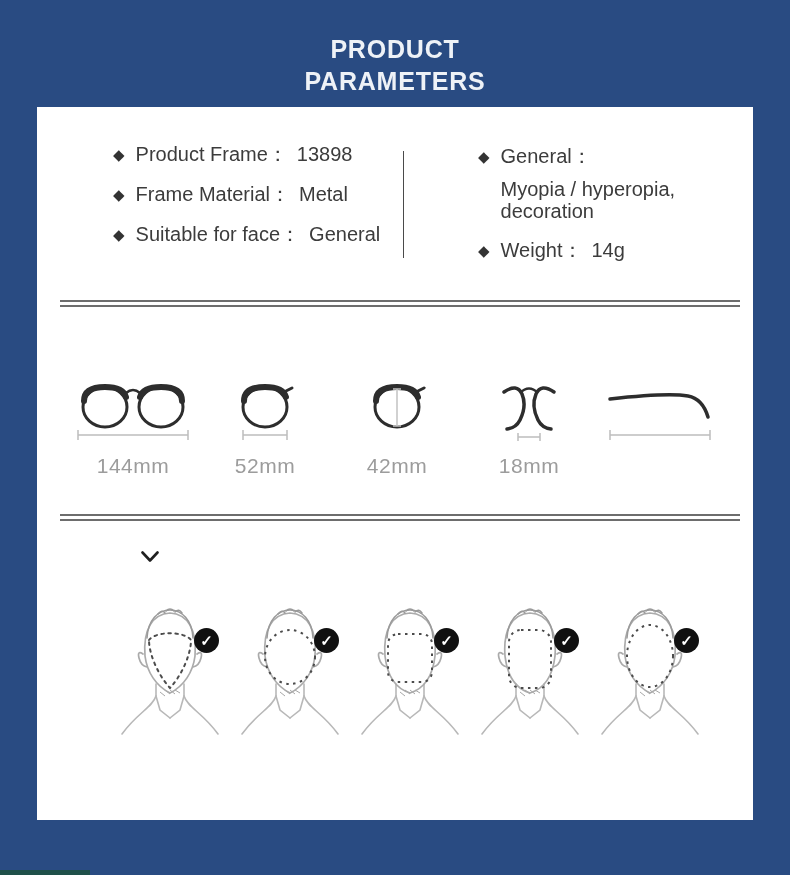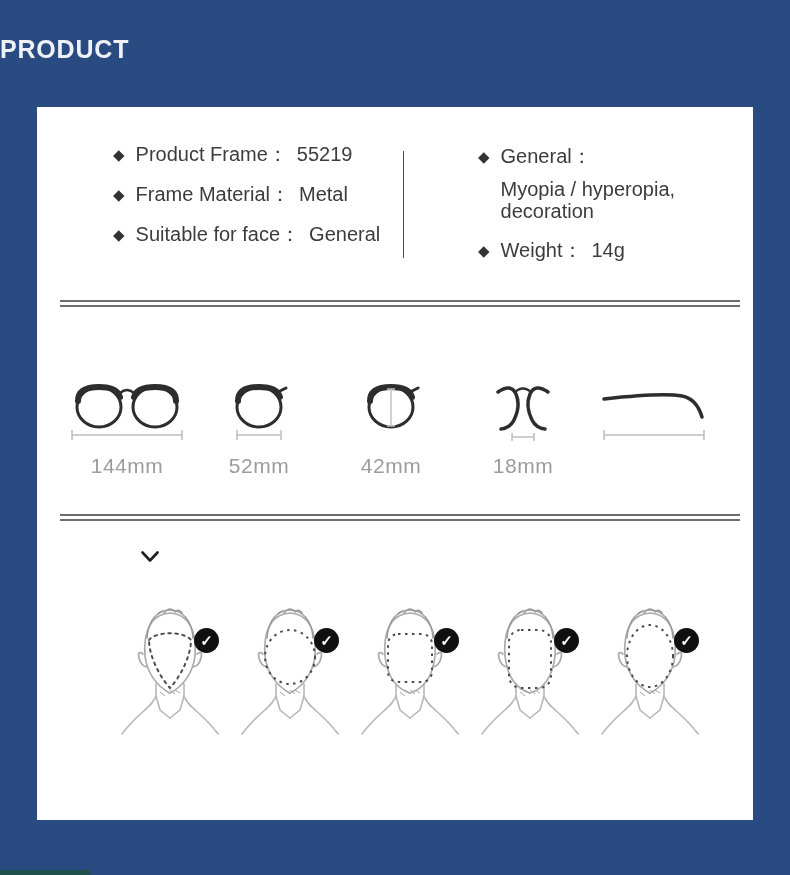--- a/index.html
+++ b/index.html
@@ -3,21 +3,21 @@
 <meta charset="utf-8">
 <style>
   * { margin:0; padding:0; box-sizing:border-box; }
   body { font-family:"Liberation Sans", sans-serif; }
   .canvas {
     position:relative; width:790px; height:875px;
     background:#294b82; overflow:hidden;
   }
   .page-title {
     position:absolute; top:33px; left:0; width:100%;
-    color:#eef2f7; font-weight:bold;
+    text-align:center; color:#eef2f7; font-weight:bold;
     font-size:25px; line-height:32px; letter-spacing:0.8px;
   }
   .panel {
     position:absolute; left:37px; top:107px; width:716px; height:713px;
     background:#ffffff;
   }
   
   .params-left { position:absolute; left:76px; top:36px; color:#3c3c3c; font-size:20px; }
   .params-right { position:absolute; left:441px; top:38px; color:#3c3c3c; font-size:20px; }
   .param-row { display:flex; align-items:flex-start; margin-bottom:17px; line-height:23px; }
@@ -27,21 +27,21 @@
   .weight-row { margin-top:15px; }
   .v-divider { position:absolute; left:366px; top:44px; width:1px; height:107px; background:#4a4a4a; }
   
   .double-rule {
     position:absolute; left:23px; width:680px; height:7px;
     border-top:2px solid #6d6d6d; border-bottom:2px solid #6d6d6d;
   }
   .rule-1 { top:193px; }
   .rule-2 { top:407px; }
   
-  .measures { position:absolute; left:24px; top:272px; width:660px; display:flex; }
+  .measures { position:absolute; left:30px; top:272px; width:660px; display:flex; }
   .measure-cell { width:132px; text-align:center; }
   .measure-cell svg { display:block; margin:0 auto; }
   .measure-label { margin-top:9px; font-size:21px; color:#9c9c9c; letter-spacing:0.5px; }
   
   .chevron { position:absolute; left:104px; top:444px; }
   
   .faces { position:absolute; left:73px; top:493px; width:600px; display:flex; }
   .face-cell { position:relative; width:120px; height:150px; }
   .face-cell svg { display:block; margin:0 auto; }
   .check-badge {
@@ -53,30 +53,31 @@
   
   .teal-strip { position:absolute; left:0; bottom:0; width:90px; height:5px; background:#1f5049; }
 </style>
 </head>
 <body>
 
 <div class="canvas">
 
   <div class="page-title">
     <div>PRODUCT</div>
+    <div>PARAMETERS</div>
   </div>
 
   <div class="panel">
 
     <div class="params-left">
       <div class="param-row">
         <span class="bullet">◆</span>
         <span>Product Frame</span>
           <span>：</span>
-          <span class="pval">55219</span>
+          <span class="pval">13898</span>
       </div>
       <div class="param-row">
         <span class="bullet">◆</span>
         <span>Frame Material</span>
           <span>：</span>
           <span class="pval">Metal</span>
       </div>
       <div class="param-row">
         <span class="bullet">◆</span>
         <span>Suitable for face</span>

